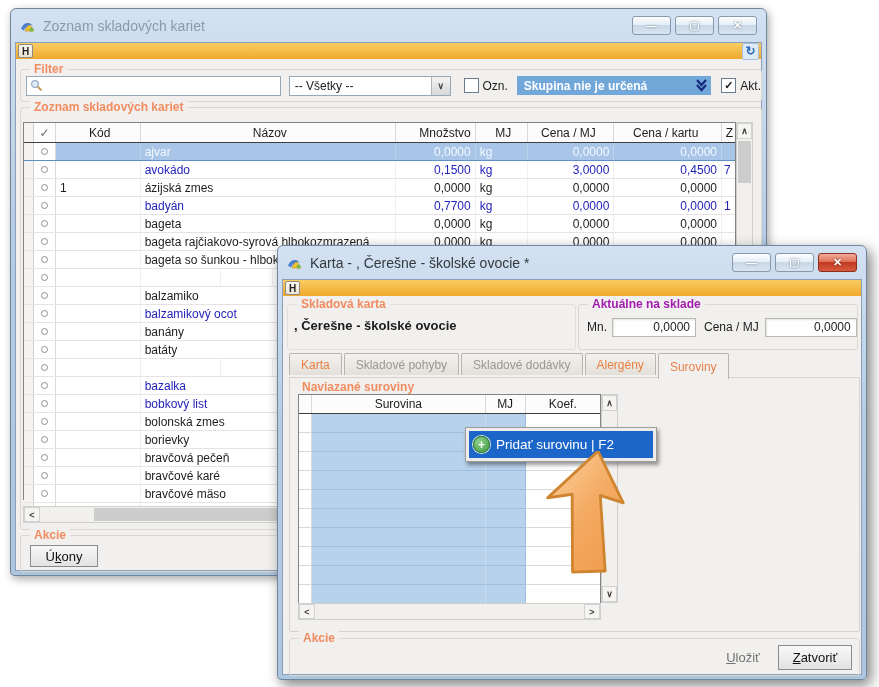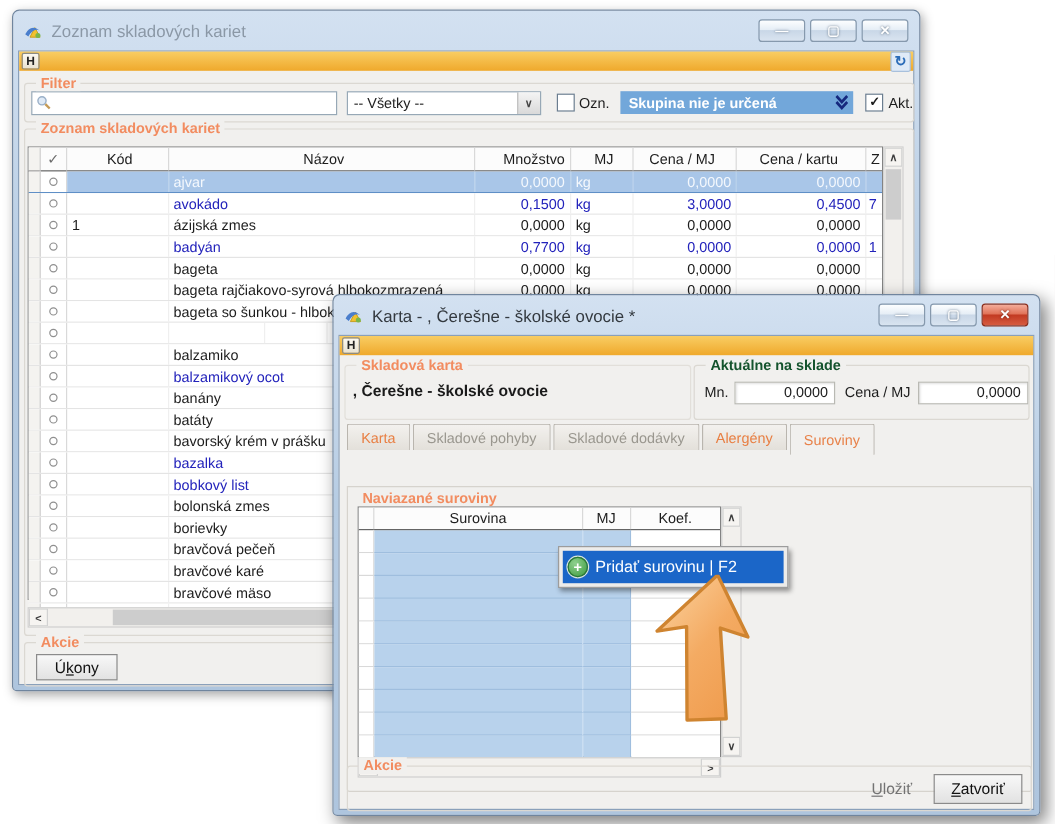--- a/index.html
+++ b/index.html
@@ -27,21 +27,21 @@
   .hbtn{position:absolute;left:2px;top:1px;width:15px;height:14px;border:1px solid #8c8c84;border-radius:2px;
         background:linear-gradient(#fbf8f0,#e9e3d3);font-size:10px;font-weight:bold;color:#222;
         display:flex;align-items:center;justify-content:center;padding:0;font-family:inherit;}
   .refresh{position:absolute;right:2px;top:0px;width:15px;height:15px;border:1px solid #a8c0dc;border-radius:2px;
            background:#dfeaf7;color:#2b6cb8;font-weight:bold;font-size:12px;line-height:14px;text-align:center;}
 
   
   .grp{position:absolute;border:1px solid #dbd8d2;border-radius:3px;}
   .glabel{position:absolute;top:-8px;left:9px;background:#f1f0ee;padding:0 4px;color:#f28c60;
           font-weight:bold;font-size:12px;white-space:nowrap;}
-  .glabel.strong{color:#14532d;}
+  .glabel.strong{color:#a21caf;}
 
   
   .filter-row{display:flex;align-items:center;height:100%;padding-left:5px;}
   .search{width:258px;height:20px;background:#fff;border:1px solid #97a8b6;display:flex;align-items:center;padding-left:3px;box-sizing:border-box;}
   .select{width:164px;height:20px;background:#fff;border:1px solid #97a8b6;display:flex;align-items:center;margin-left:8px;box-sizing:border-box;}
   .select .sval{flex:1;font-size:12px;color:#222;padding-left:5px;white-space:nowrap;overflow:hidden;}
   .ddbtn{width:18px;height:18px;border-left:1px solid #b5b5b5;background:linear-gradient(#f4f4f4,#d9d9d9);
          display:flex;align-items:center;justify-content:center;font-size:9px;color:#444;font-weight:bold;}
   .cb{width:13px;height:13px;background:#fff;border:1px solid #6b7d8f;display:flex;align-items:center;justify-content:center;}
   .cb .g{font-size:11px;font-weight:bold;color:#1c1c1c;line-height:1;margin-top:-1px;}
@@ -362,21 +362,20 @@
                 <div class="tcell hl c-cmj"></div>
                 <div class="tcell hl c-cka"></div>
                 <div class="tcell hl c-z"></div>
               </div>
               <div class="trow plain">
                 <div class="tcell c-gut"></div>
                 <div class="tcell c-chk">
                   <div class="dot"></div>
                 </div>
                 <div class="tcell hl c-kod"></div>
-                <div class="tcell hl c-naz">bavorský krém v prášku</div>
                 <div class="tcell hl c-mno"></div>
                 <div class="tcell hl c-mj"></div>
                 <div class="tcell hl c-cmj"></div>
                 <div class="tcell hl c-cka"></div>
                 <div class="tcell hl c-z"></div>
               </div>
               <div class="trow blue">
                 <div class="tcell c-gut"></div>
                 <div class="tcell c-chk">
                   <div class="dot"></div>
@@ -548,21 +547,21 @@
       </div>
 
       <div class="tabs" style="left:6px;top:73px;height:25px;">
         <span class="tab accent">Karta</span>
         <span class="tab plain">Skladové pohyby</span>
         <span class="tab plain">Skladové dodávky</span>
         <span class="tab accent">Alergény</span>
         <span class="tab active">Suroviny</span>
       </div>
 
-      <div class="tabpanel" style="left:6px;top:97px;width:569px;height:253px;margin-top:28px;">
+      <div class="tabpanel" style="left:6px;top:97px;width:569px;height:253px;">
         <span class="glabel" style="position:absolute;top:2px;left:8px;background:transparent;">Naviazané suroviny</span>
 
         <div class="stbl" style="left:8px;top:16px;width:303px;height:209px;">
           <div class="sthead">
             <div class="shcell" style="width:13px;"></div>
             <div class="shcell" style="width:175px;">Surovina</div>
             <div class="shcell" style="width:40px;">MJ</div>
             <div class="shcell" style="width:75px;border-right:none;">Koef.</div>
           </div>
           <div>

